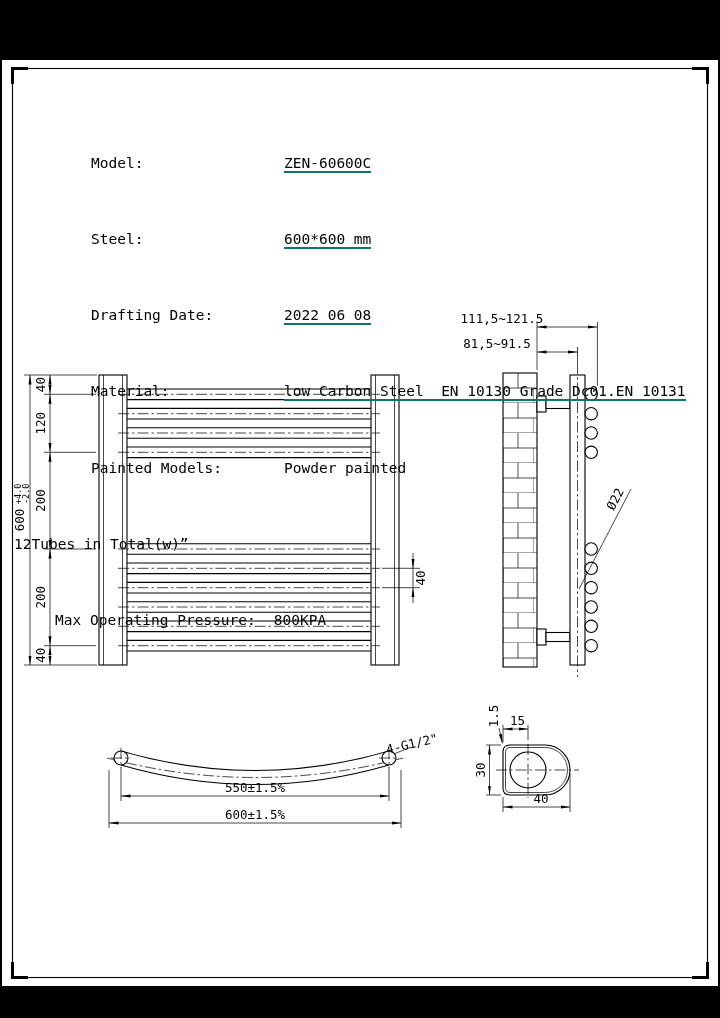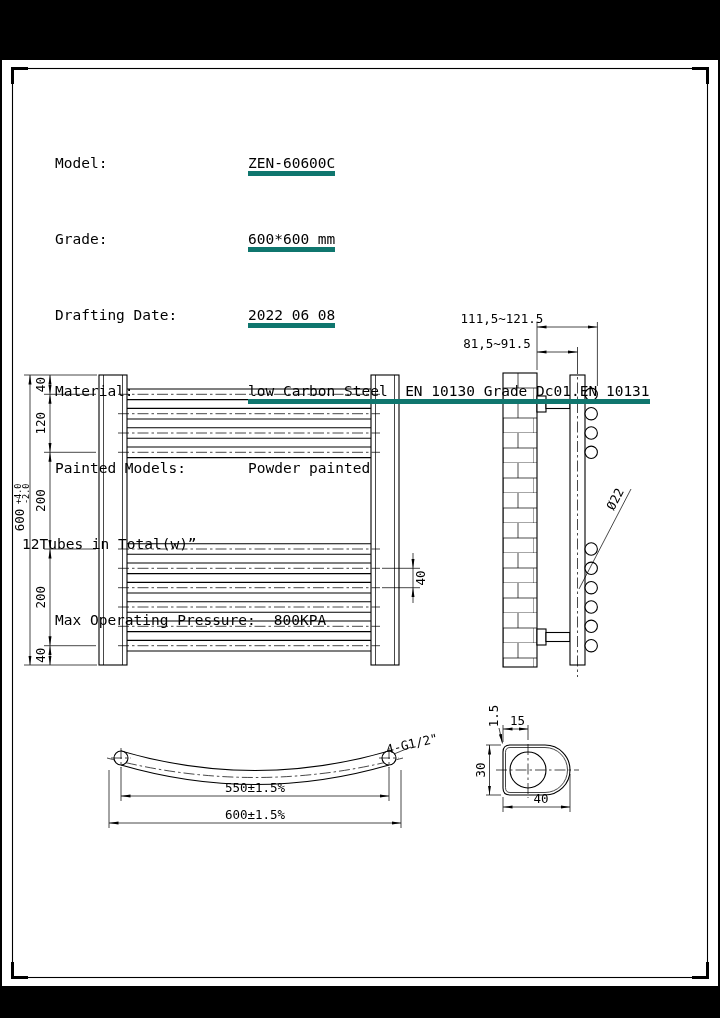--- a/index.html
+++ b/index.html
@@ -5,24 +5,24 @@
   * { margin:0; padding:0; box-sizing:border-box; }
   body { background:#dcdcdc; }
   .page { position:relative; width:720px; height:1018px; background:#fff; overflow:hidden;
           font-family:"DejaVu Sans Mono", monospace; color:#000; }
   .page svg { position:absolute; left:0; top:0; }
 
   
   .specs { position:absolute; left:14px; top:100px; font-size:14.5px; line-height:25.4px;
            white-space:pre; color:#000; }
   .spec-row { padding-left:41px; }
-  .spec-row.flush { padding-left:8px; }
-  .lbl { display:inline-block; width:193px; }
+  .spec-row.flush { padding-left:0; }
+  .lbl { display:inline-block; width:193px;margin-left:36px; }
   .lbl2 { display:inline-block; margin-right:18px; }
-  .u { border-bottom:5px solid #0f766e; padding-bottom:0px; }
+  .u { border-bottom:2px solid #0f766e; padding-bottom:0px; }
 
   
   .s-main { stroke:#000; stroke-width:1.1; }
   .s-thin { stroke:#000; stroke-width:0.72; }
   .cl     { stroke:#000; stroke-width:0.72; stroke-dasharray:11 3 2.5 3; }
   .corner { stroke:#000; stroke-width:3; fill:none; }
   .dimtext { font-family:"DejaVu Sans Mono", monospace; font-size:12.5px; fill:#000;
              text-anchor:middle; }
   .tol { font-size:8.5px; text-anchor:start; }
 </style>
@@ -207,21 +207,21 @@
 
     <line class="s-thin" x1="503" y1="797" x2="503" y2="812"></line>
     <line class="s-thin" x1="570" y1="774" x2="570" y2="812"></line>
     <line class="s-thin" x1="503" y1="807" x2="570" y2="807" marker-start="url(#arr)" marker-end="url(#arr)"></line>
     <text class="dimtext" x="541" y="803">40</text>
   </g>
 </svg>
 
 <div class="specs">
   <div class="spec-row"><span class="lbl">Model:</span><span class="u">ZEN-60600C</span></div>
-  <div class="spec-row"><span class="lbl">Grade:</span><span class="u">600*600 mm</span></div>
+  <div class="spec-row"><span class="lbl">Steel:</span><span class="u">600*600 mm</span></div>
   <div class="spec-row"><span class="lbl">Drafting Date:</span><span class="u">2022 06 08</span></div>
   <div class="spec-row"><span class="lbl">Material:</span><span class="u">low Carbon Steel  EN 10130 Grade Dc01.EN 10131</span></div>
   <div class="spec-row"><span class="lbl">Painted Models:</span><span>Powder painted</span></div>
   <div class="spec-row flush"><span>12Tubes in Total(w)”</span></div>
   <div class="spec-row"><span class="lbl2">Max Operating Pressure:</span><span>800KPA</span></div>
 </div>
 
 </div>
 
 </body></html>

